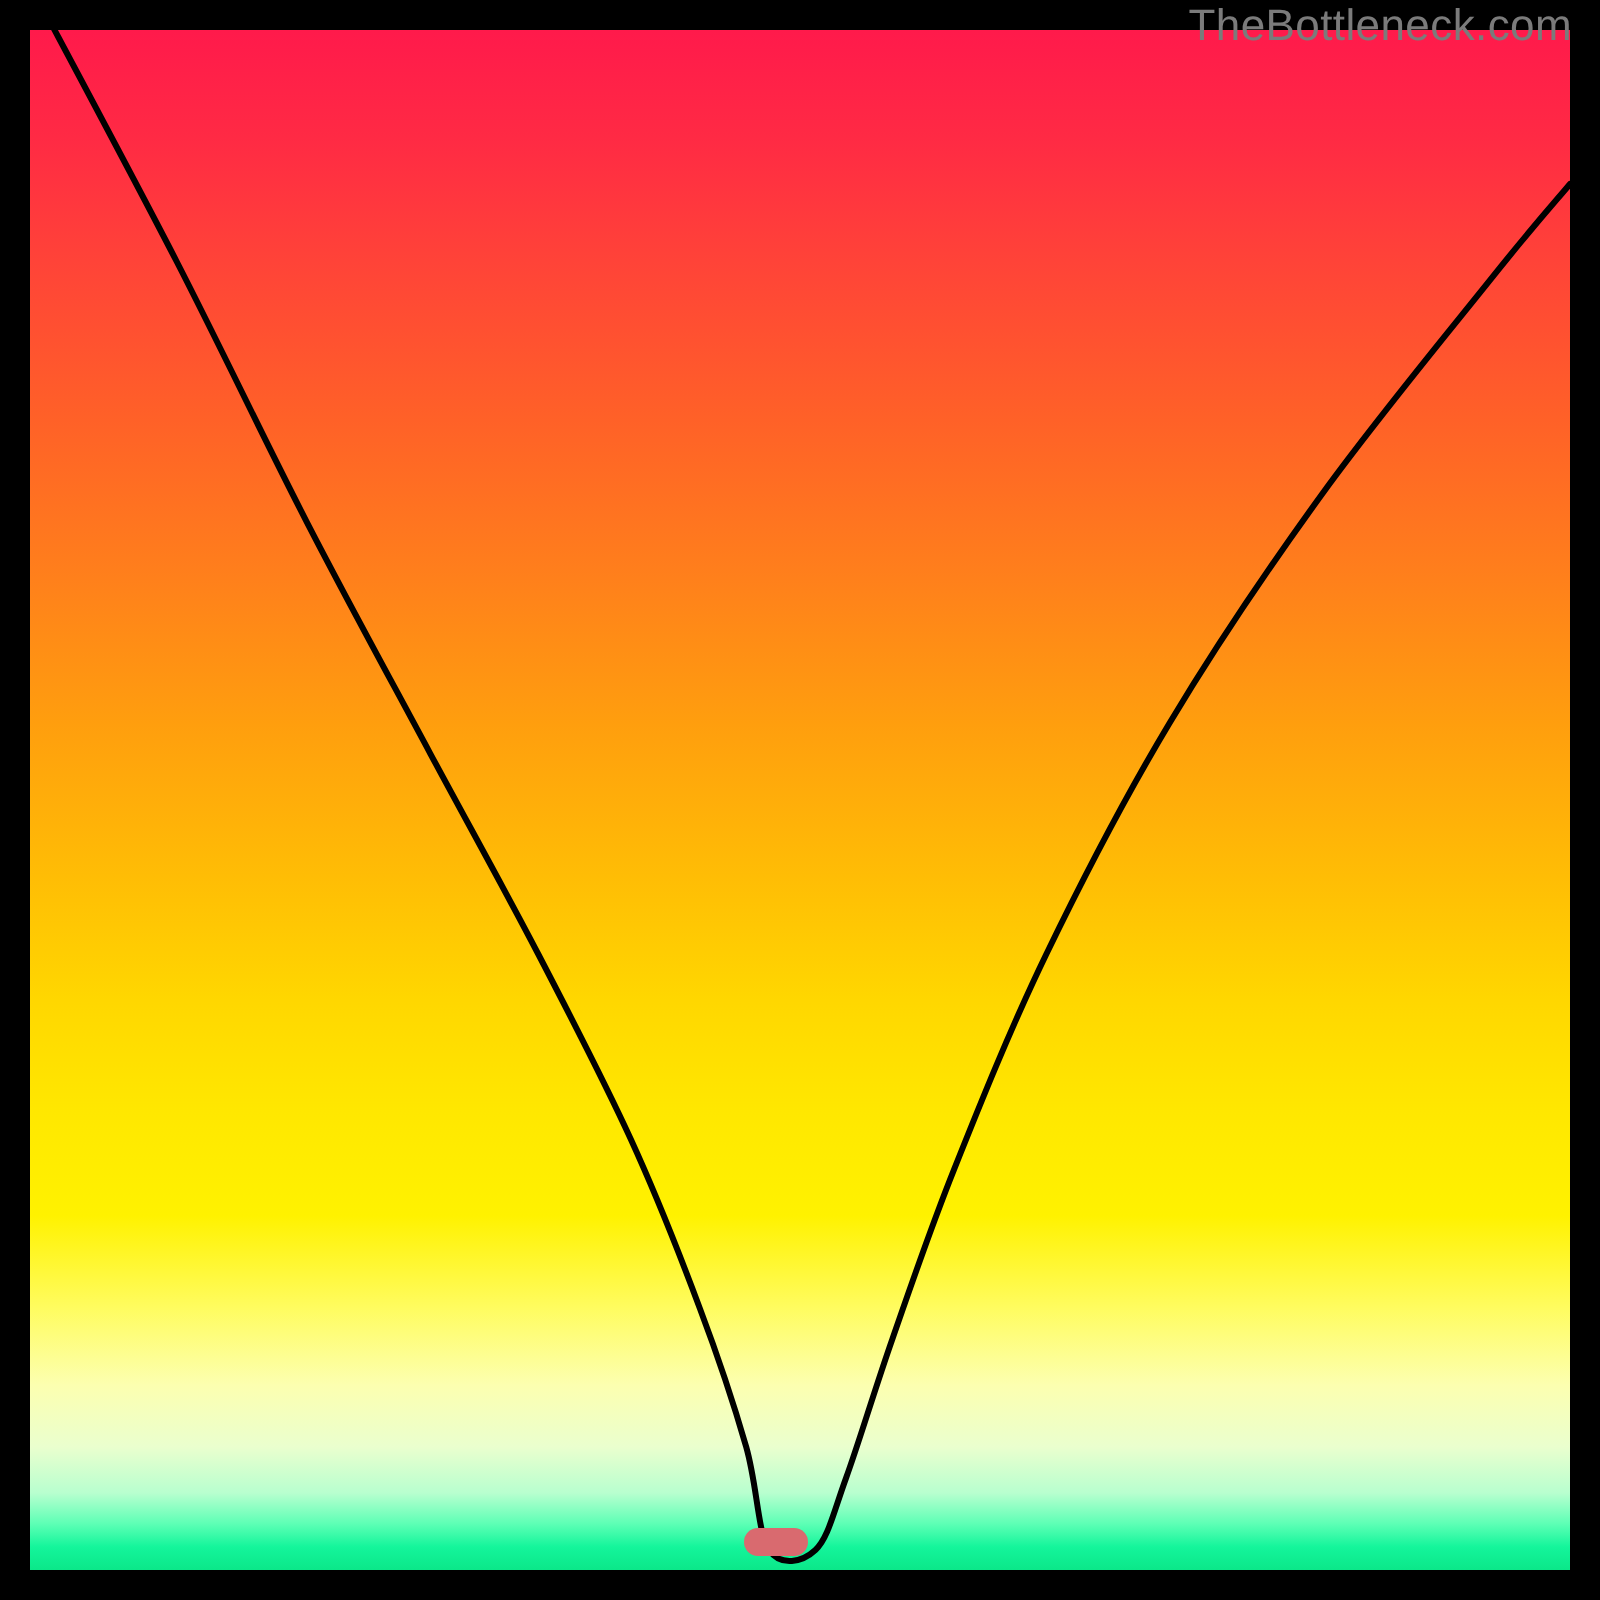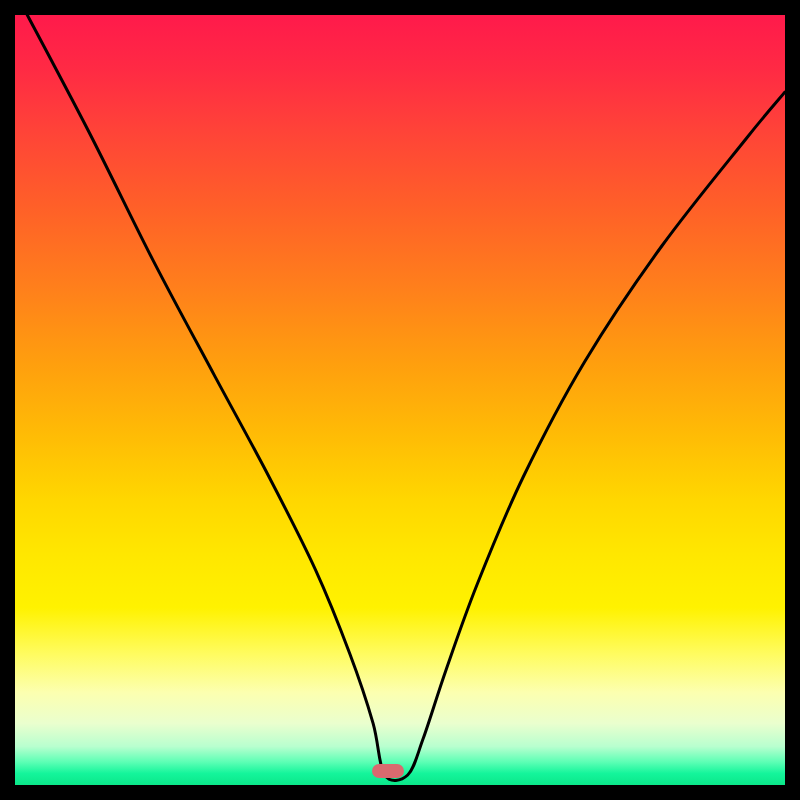--- a/index.html
+++ b/index.html
@@ -79,13 +79,14 @@
 <body>
 
 <div class="stage">
   <div class="plot">
     <div class="gradient"></div>
     <svg class="curve" viewBox="0 0 770 770" preserveAspectRatio="none">
       <path id="curve-path" fill="none" stroke-width="3.0" stroke-linecap="round" stroke="#000000" d="M 0.0 -23.1 C 12.2 0.0, 50.1 70.6, 73.2 115.5 C 96.3 160.4, 117.4 205.3, 138.6 246.4 C 159.8 287.5, 181.0 326.0, 200.2 361.9 C 219.5 397.8, 237.4 429.9, 254.1 462.0 C 270.8 494.1, 286.8 524.9, 300.3 554.4 C 313.8 583.9, 325.3 613.4, 334.9 639.1 C 344.6 664.8, 352.3 688.3, 358.1 708.4 C 363.8 728.5, 363.8 751.4, 369.6 760.0 C 375.4 768.6, 386.3 766.0, 392.7 760.0 C 399.1 754.0, 401.7 741.4, 408.1 723.8 C 414.5 706.2, 422.2 680.2, 431.2 654.5 C 440.2 628.8, 449.2 601.9, 462.0 569.8 C 474.8 537.7, 490.2 499.2, 508.2 462.0 C 526.2 424.8, 546.7 385.0, 569.8 346.5 C 592.9 308.0, 619.8 268.2, 646.8 231.0 C 673.8 193.8, 711.0 148.9, 731.5 123.2 C 752.0 97.5, 763.6 84.7, 770.0 77.0"></path>
     </svg>
     <div class="marker" id="marker" background="#d96a6f" style="width: 32px; height: 14px; left: 357.45px; top: 749.14px;"></div>
   </div>
+  <div class="watermark">TheBottleneck.com</div>
 </div>
 
 </body></html>

